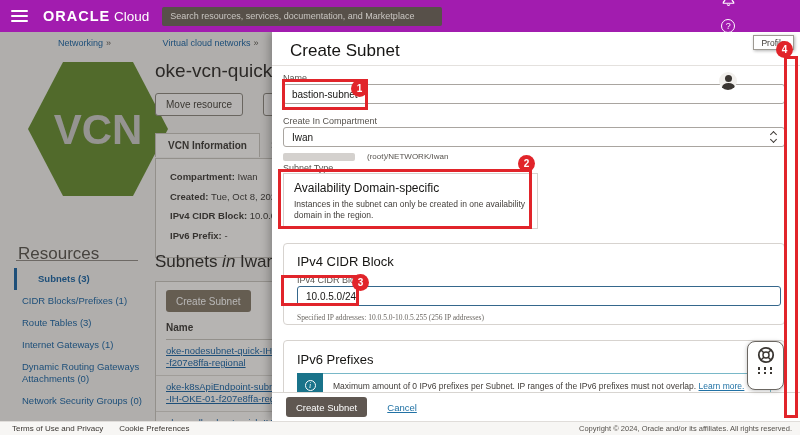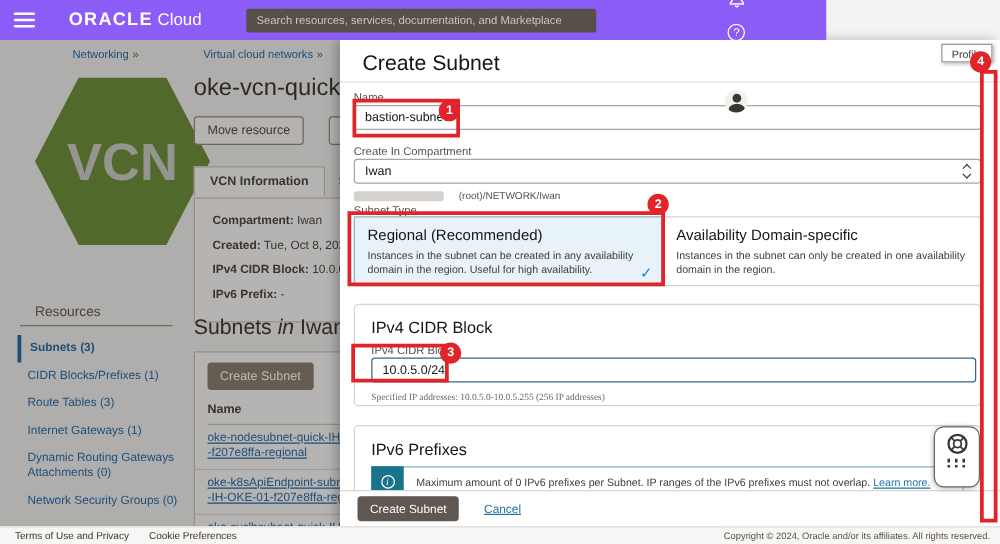--- a/index.html
+++ b/index.html
@@ -1,28 +1,28 @@
 <!DOCTYPE html>
 <html><head>
 <meta charset="utf-8">
 <style>
   * { margin:0; padding:0; box-sizing:border-box; }
   html,body { width:800px; height:435px; }
   .root { position:relative; width:800px; height:435px; overflow:hidden;
           font-family:"Liberation Sans", sans-serif; background:#f4f3f1; }
 
   
-  .topbar { position:absolute; left:0; top:0; width:661px; height:32px; background:#8b5cf6;
-            display:flex; align-items:center; z-index:15;gap:12px; }
+  .topbar { position:absolute; left:0; top:0; width:800px; height:32px; background:#a21caf;
+            display:flex; align-items:center; z-index:15; }
   .hamburger { width:17px; height:12px; margin-left:11px; display:flex; flex-direction:column;
                justify-content:space-between; cursor:pointer; }
   .hamburger span { display:block; height:2px; background:#fff; border-radius:1px; }
   .brand { margin-left:15px; color:#fff; font-size:13.5px; white-space:nowrap; }
   .brand b { letter-spacing:1px; font-size:14.5px; }
-  .searchbox { margin-left:24px; width:280px; height:19px; background:#575049; border:none; border-radius:2px;
+  .searchbox { margin-left:13px; width:280px; height:19px; background:#575049; border:none; border-radius:2px;
                color:#c9c6c2; font-size:9px; padding:0 8px; font-family:"Liberation Sans",sans-serif; }
   .searchbox::placeholder { color:#c9c6c2; }
   .tb-right { margin-left:auto; display:flex; align-items:center; gap:12px; padding-right:7px;flex-direction:column; }
   .region { color:#fff; font-size:10.5px; display:flex; align-items:center; gap:5px; white-space:nowrap; }
   .chev-down { width:7px; height:7px; border-right:1.5px solid #fff; border-bottom:1.5px solid #fff;
                transform:rotate(45deg); margin-top:-3px; }
   .tb-icon { color:#fff; display:flex; align-items:center; justify-content:center; }
   .console-ic { width:18px; height:14px; border:1.5px solid #fff; border-radius:3px; font-size:7px;
                 line-height:11px; text-align:center; letter-spacing:0; }
   .help-ic { width:14px; height:14px; border:1.5px solid #fff; border-radius:50%; font-size:9px;
@@ -46,25 +46,25 @@
              font-size:10px; color:#44403b; display:flex; align-items:center; white-space:nowrap; }
   .tabs { position:absolute; left:155px; top:101px; display:flex; align-items:flex-end; }
   .tab-active { padding:6px 12px; background:#fdfcfb; border:1px solid #c9c5c0; border-bottom:none;
                 font-weight:bold; font-size:10px; color:#3c3936; white-space:nowrap; }
   .tab-idle { padding:6px 11px; font-size:10px; color:#3c3936; white-space:nowrap; }
   .info-card { position:absolute; left:155px; top:126px; width:420px; height:100px; background:#fdfcfb;
                border:1px solid #c9c5c0; padding:12px 14px; }
   .info-line { font-size:9.5px; color:#3c3936; margin-bottom:8.5px; white-space:nowrap; }
   .info-line b { font-weight:bold; }
 
-  .res-title { position:absolute; left:28px; top:212px; font-size:11px; color:#56524d; }
+  .res-title { position:absolute; left:18px; top:212px; font-size:17px; color:#56524d;text-decoration:underline; }
   .res-div { position:absolute; left:16px; top:228px; width:122px; height:1px; background:#8f8b86; }
   .res-list { position:absolute; left:0; top:236px; width:152px; list-style:none; }
   .res-list li { padding:5px 0 5px 22px; font-size:9.5px; color:#1763a5; line-height:12px; cursor:pointer; }
-  .res-list li.active { font-weight:bold; border-left:3px solid #1763a5; margin-left:14px; padding-left:7px; }
+  .res-list li.active { font-weight:bold; border-left:3px solid #1763a5; margin-left:14px; padding-left:21px; }
 
   .subnets-h { position:absolute; left:155px; top:220px; font-size:17px; color:#2c2a28; white-space:nowrap; }
   .subnets-h .it { font-style:italic; }
   .table-card { position:absolute; left:155px; top:249px; width:420px; height:141px; background:#fdfcfb;
                 border:1px solid #c9c5c0; overflow:hidden; }
   .tbl-btn { margin:8px 0 0 10px; height:22px; padding:0 10px; background:#837868; color:#fff; border:none;
              border-radius:3px; font-size:10px; font-family:"Liberation Sans",sans-serif; }
   .tbl-name { margin:10px 0 0 10px; font-size:10px; font-weight:bold; color:#3c3936;
               padding-bottom:6px; border-bottom:1px solid #c9c5c0; width:400px; }
   .tbl-row { padding:5px 10px 6px 10px; border-bottom:1px solid #dcd9d5; }
@@ -263,25 +263,20 @@
       <span class="sel-chevs">
           <i class="up"></i>
           <i class="dn"></i>
         </span>
     </div>
     <div class="redact"></div>
     <div class="comp-path">(root)/NETWORK/Iwan</div>
 
     <div class="flabel" style="left:11px; top:131px;">Subnet Type</div>
     <div class="cards">
-      <div class="tcard sel" style="width:247px;">
-        <h4>Regional (Recommended)</h4>
-        <p>Instances in the subnet can be created in any availability domain in the region. Useful for high availability.</p>
-        <span class="check">✓</span>
-      </div>
       <div class="tcard" style="width:255px;">
         <h4>Availability Domain-specific</h4>
         <p>Instances in the subnet can only be created in one availability domain in the region.</p>
       </div>
     </div>
 
     <div class="group" style="top:211px; height:82px;">
       <h3 style="position:absolute; left:13px; top:10px;">IPv4 CIDR Block</h3>
       <div class="flabel" style="left:13px; top:31px;">IPv4 CIDR Block</div>
       <input class="ipv4-input" value="10.0.5.0/24" style="">

